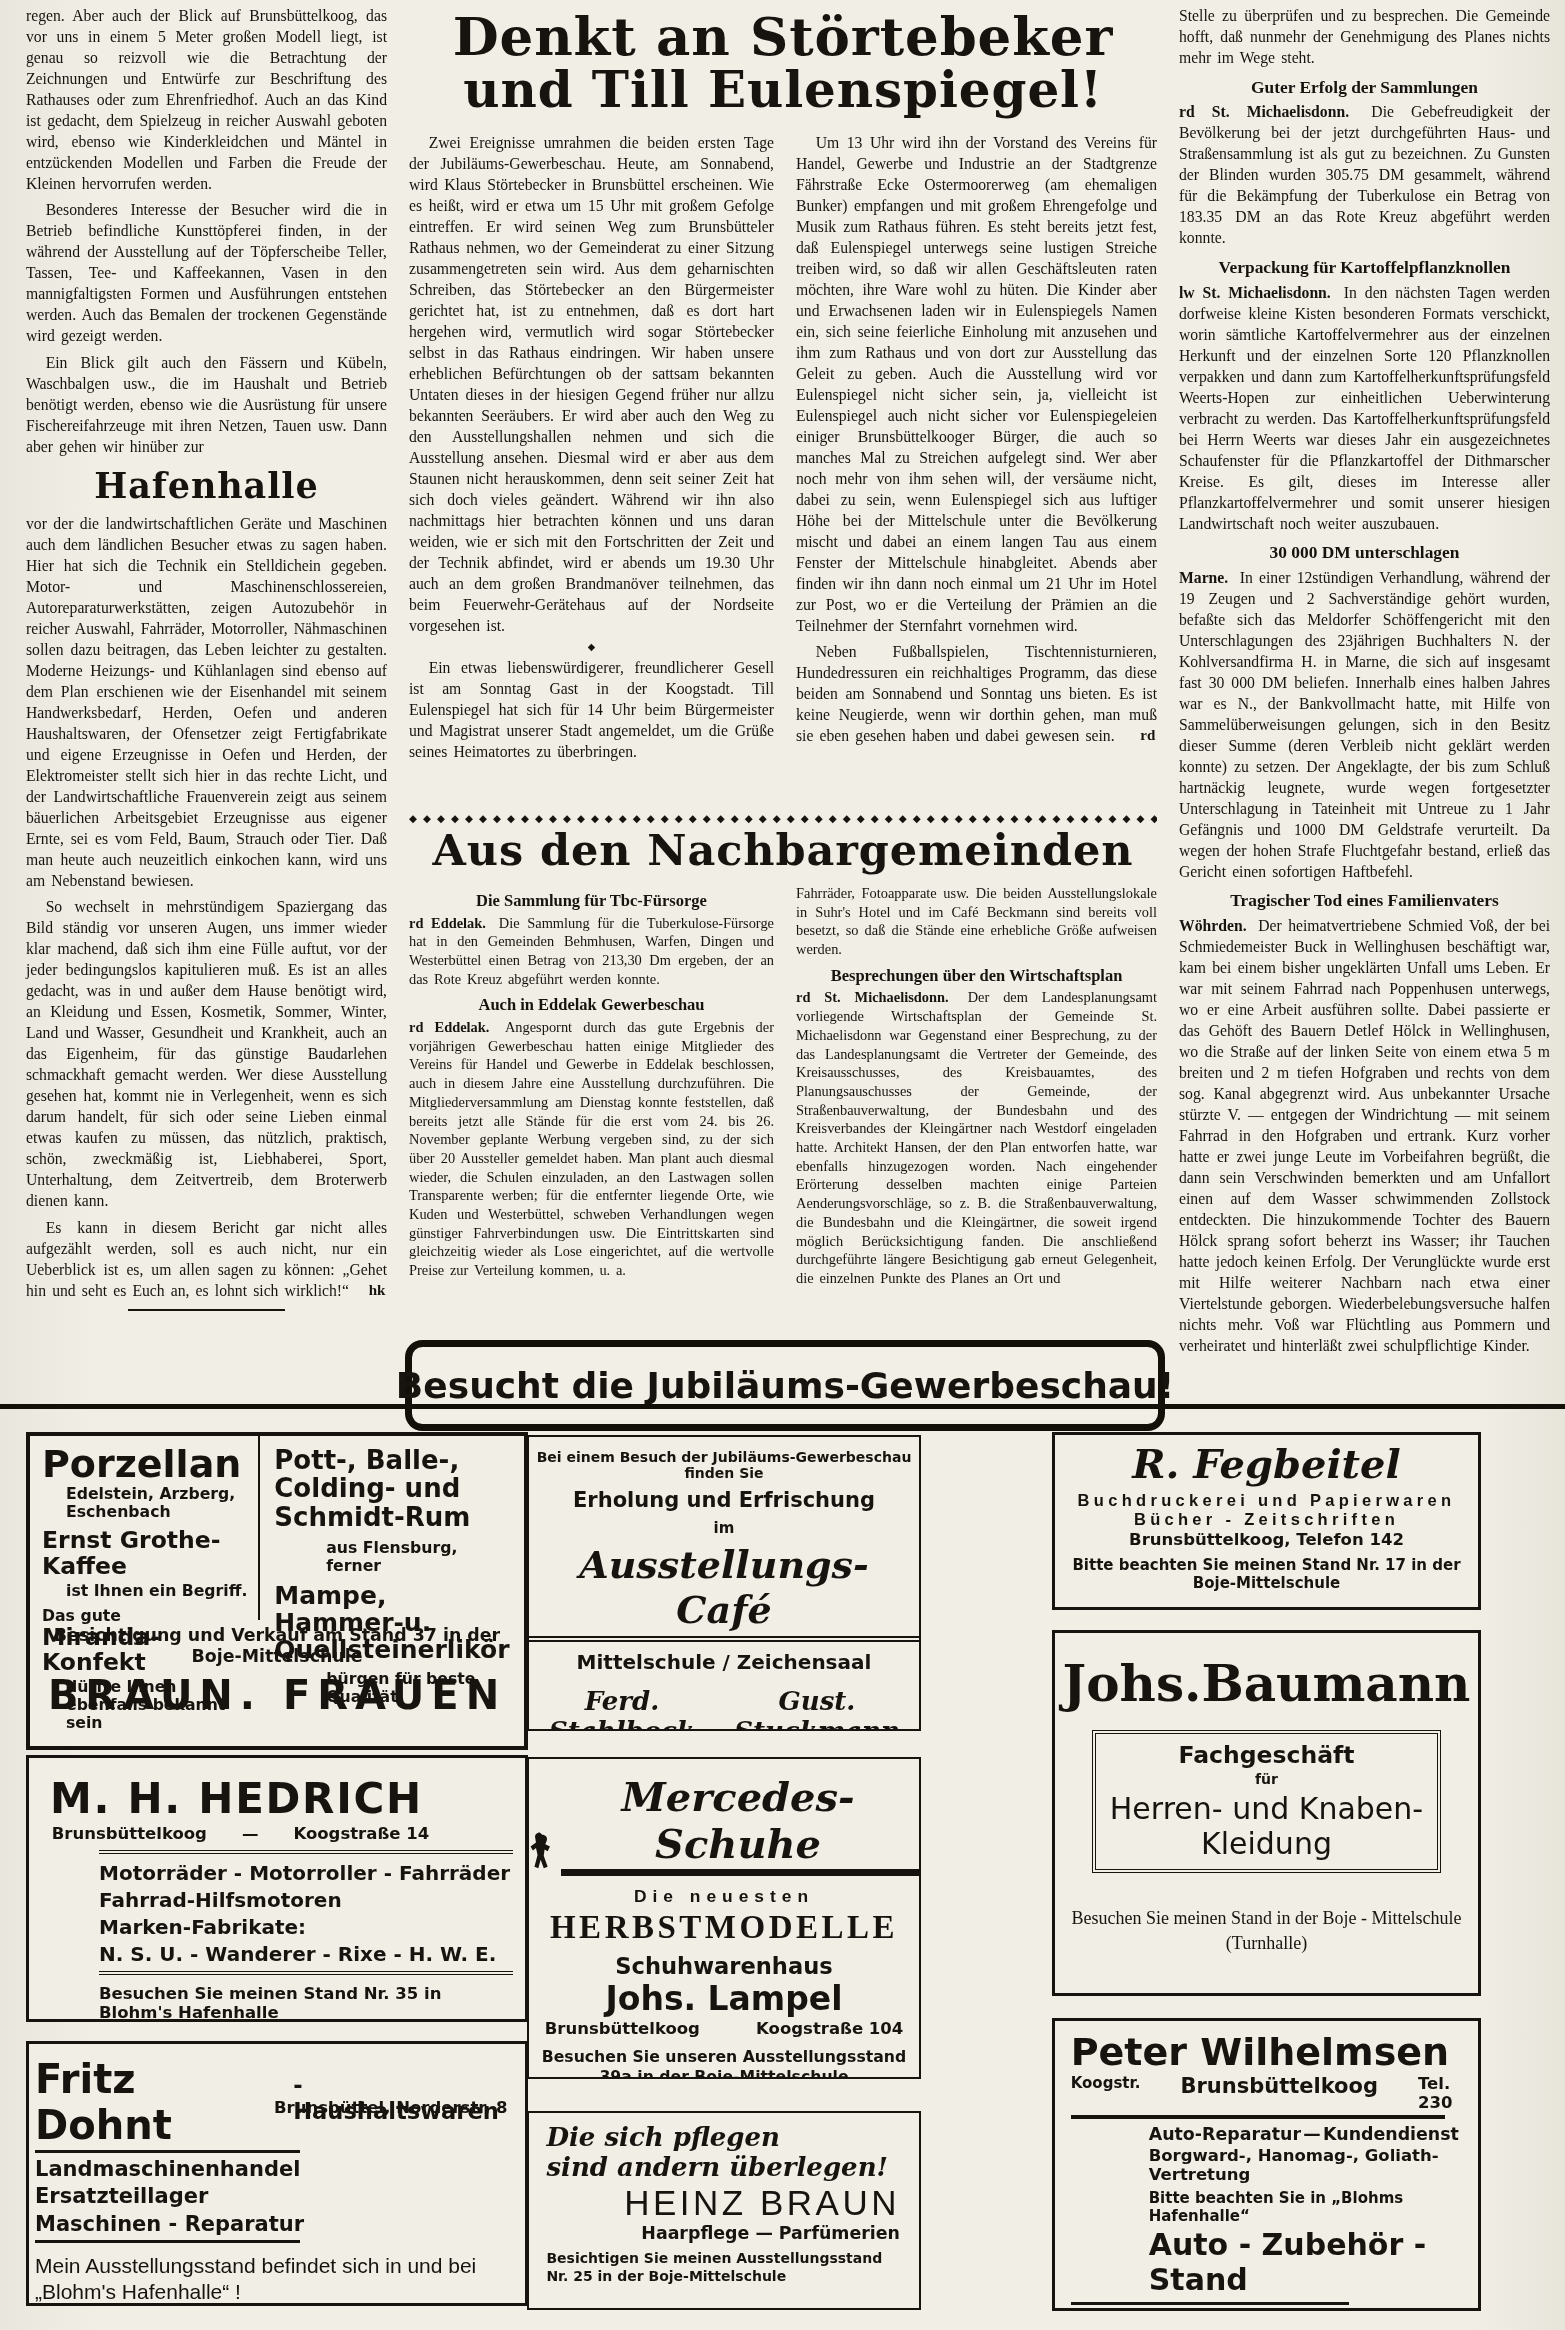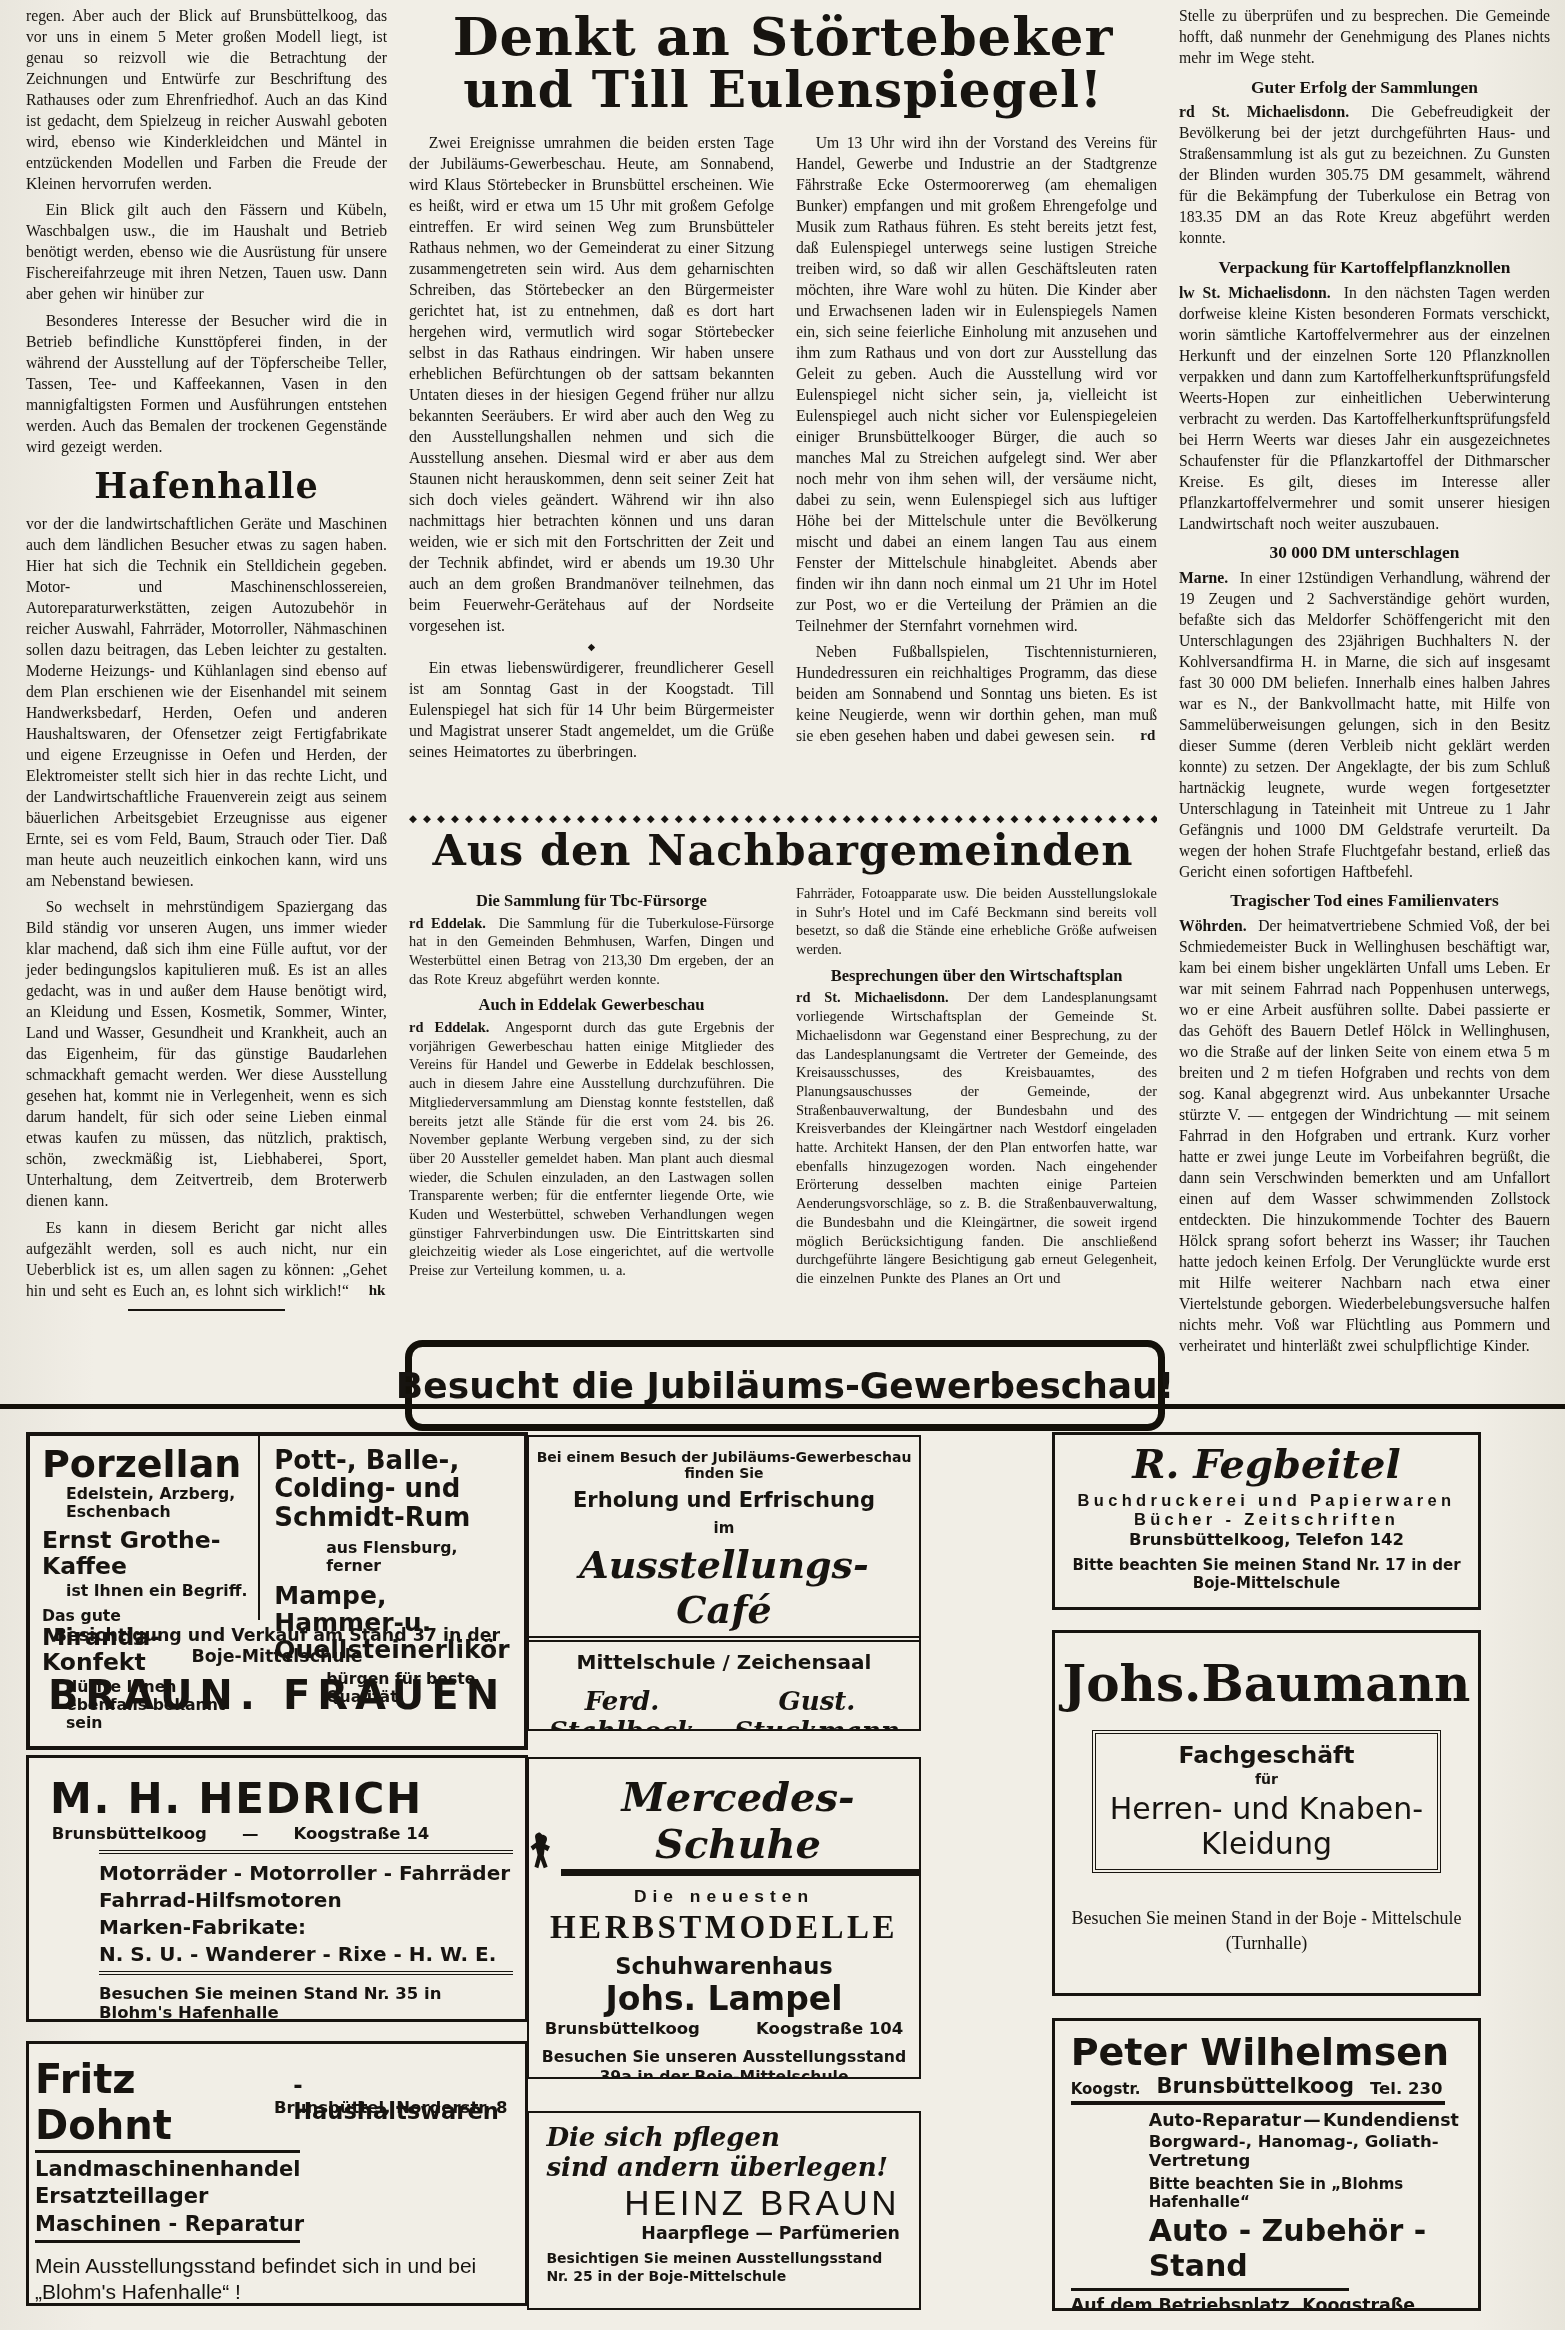--- a/index.html
+++ b/index.html
@@ -111,41 +111,41 @@
   .bau-box{margin:17.4px auto 0 auto;width:331px;border:4.3px double #171410;padding:7px 5.2px 8.7px 5.2px;}
   .bau-b1{font-family:"DejaVu Sans",sans-serif;font-weight:bold;font-size:23.5px;}
   .bau-b2{font-family:"DejaVu Sans",sans-serif;font-weight:bold;font-size:14px;margin-top:1.7px;}
   .bau-b3{font-family:"DejaVu Sans",sans-serif;font-weight:normal;font-size:30px;margin-top:3.5px;}
   .bau-note{font-size:18px;margin-top:35px;font-family:"Liberation Serif",serif;}
   .bau-note2{font-size:18px;margin-top:3.5px;}
   
   .ad-wil{left:1052px;top:2018px;width:423px;height:287px;}
   .wil-inner{padding:8.7px 10.4px 0 15.7px;}
   .wil-name{font-family:"DejaVu Sans",sans-serif;font-weight:bold;font-size:38px;}
-  .wil-addr{display:flex;gap:16px;align-items:flex-end;font-family:"DejaVu Sans",sans-serif;font-weight:bold;}
+  .wil-addr{display:flex;gap:40px;align-items:flex-start;font-family:"DejaVu Sans",sans-serif;font-weight:bold;}
   .wil-addr .a1{font-size:15px;}
   .wil-addr .a2{font-size:21px;}
   .wil-addr .a3{font-size:16.5px;}
   .wil-rule{border-top:4.3px solid #171410;margin:3.5px 0 5.2px 0;width:374px;}
   .wil-svc{display:flex;justify-content:space-between;padding:0 8.7px 0 78px;font-family:"DejaVu Sans",sans-serif;font-weight:bold;font-size:17.4px;}
   .wil-l2{font-family:"DejaVu Sans",sans-serif;font-weight:bold;font-size:16.5px;margin:1.7px 0 0 78px;}
   .wil-l3{font-family:"DejaVu Sans",sans-serif;font-weight:bold;font-size:15px;margin:5.2px 0 0 78px;}
   .wil-big{font-family:"DejaVu Sans",sans-serif;font-weight:bold;font-size:30px;margin:1.7px 0 0 78px;}
   .wil-rule2{border-top:3.5px solid #171410;margin:5.2px 0 3.5px 0;width:278px;}
   .wil-l4{font-family:"DejaVu Sans",sans-serif;font-weight:bold;font-size:17.4px;}
 </style>
 </head>
 <body>
 
 <div id="page">
 
   <section class="col col1">
     <p class="noindent">regen. Aber auch der Blick auf Brunsbüttelkoog, das vor uns in einem 5 Meter großen Modell liegt, ist genau so reizvoll wie die Betrachtung der Zeichnungen und Entwürfe zur Beschriftung des Rathauses oder zum Ehrenfriedhof. Auch an das Kind ist gedacht, dem Spielzeug in reicher Auswahl geboten wird, ebenso wie Kinderkleidchen und Mäntel in entzückenden Modellen und Farben die Freude der Kleinen hervorrufen werden.</p>
+    <p>Besonderes Interesse der Besucher wird die in Betrieb befindliche Kunsttöpferei finden, in der während der Ausstellung auf der Töpferscheibe Teller, Tassen, Tee- und Kaffeekannen, Vasen in den mannigfaltigsten Formen und Ausführungen entstehen werden. Auch das Bemalen der trockenen Gegenstände wird gezeigt werden.</p>
     <p>Ein Blick gilt auch den Fässern und Kübeln, Waschbalgen usw., die im Haushalt und Betrieb benötigt werden, ebenso wie die Ausrüstung für unsere Fischereifahrzeuge mit ihren Netzen, Tauen usw. Dann aber gehen wir hinüber zur</p>
-    <p>Besonderes Interesse der Besucher wird die in Betrieb befindliche Kunsttöpferei finden, in der während der Ausstellung auf der Töpferscheibe Teller, Tassen, Tee- und Kaffeekannen, Vasen in den mannigfaltigsten Formen und Ausführungen entstehen werden. Auch das Bemalen der trockenen Gegenstände wird gezeigt werden.</p>
     <h2 class="hafen">Hafenhalle</h2>
     <p class="noindent">vor der die landwirtschaftlichen Geräte und Maschinen auch dem ländlichen Besucher etwas zu sagen haben. Hier hat sich die Technik ein Stelldichein gegeben. Motor- und Maschinenschlossereien, Autoreparaturwerkstätten, zeigen Autozubehör in reicher Auswahl, Fahrräder, Motorroller, Nähmaschinen sollen dazu beitragen, das Leben leichter zu gestalten. Moderne Heizungs- und Kühlanlagen sind ebenso auf dem Plan erschienen wie der Eisenhandel mit seinem Handwerksbedarf, Herden, Oefen und anderen Haushaltswaren, der Ofensetzer zeigt Fertigfabrikate und eigene Erzeugnisse in Oefen und Herden, der Elektromeister stellt sich hier in das rechte Licht, und der Landwirtschaftliche Frauenverein zeigt aus seinem bäuerlichen Arbeitsgebiet Erzeugnisse aus eigener Ernte, sei es vom Feld, Baum, Strauch oder Tier. Daß man heute auch neuzeitlich einkochen kann, wird uns am Nebenstand bewiesen.</p>
     <p>So wechselt in mehrstündigem Spaziergang das Bild ständig vor unseren Augen, uns immer wieder klar machend, daß sich ihm eine Fülle auftut, vor der jeder bedingungslos kapitulieren muß. Es ist an alles gedacht, was in und außer dem Hause benötigt wird, an Kleidung und Essen, Kosmetik, Sommer, Winter, Land und Wasser, Gesundheit und Krankheit, auch an das Eigenheim, für das günstige Baudarlehen schmackhaft gemacht werden. Wer diese Ausstellung gesehen hat, kommt nie in Verlegenheit, wenn es sich darum handelt, für sich oder seine Lieben einmal etwas kaufen zu müssen, das nützlich, praktisch, schön, zweckmäßig ist, Liebhaberei, Sport, Unterhaltung, dem Zeitvertreib, dem Broterwerb dienen kann.</p>
     <p class="rel">
       <span>Es kann in diesem Bericht gar nicht alles aufgezählt werden, soll es auch nicht, nur ein Ueberblick ist es, um allen sagen zu können: „Gehet hin und seht es Euch an, es lohnt sich wirklich!“</span>
       <span class="byline">hk</span>
     </p>
     <div class="endrule"></div>
   </section>
 

